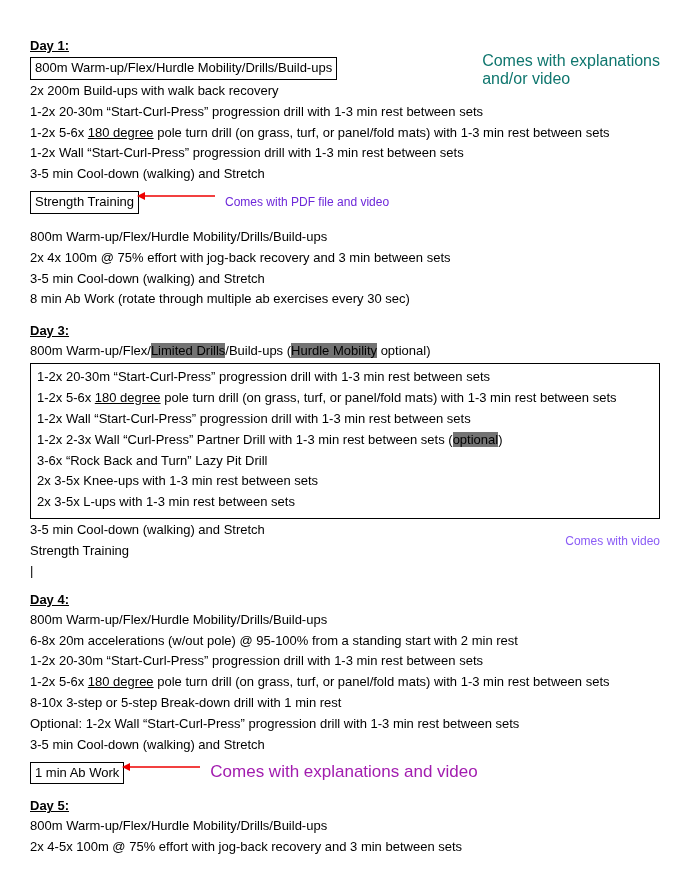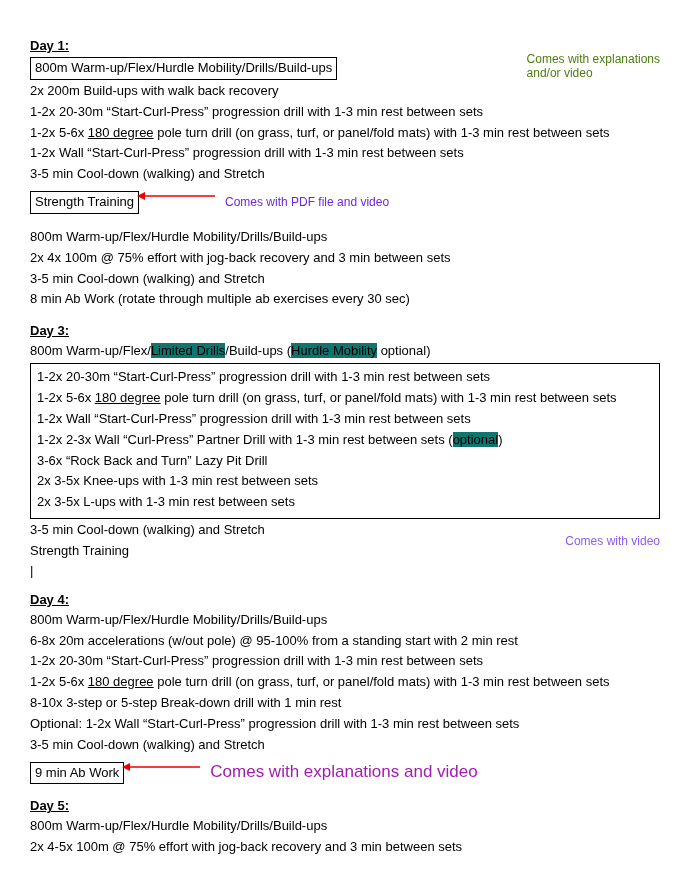--- a/index.html
+++ b/index.html
@@ -37,36 +37,36 @@
       display: inline-block;
       border: 1.5px solid #000;
       padding: 1px 4px;
     }
     .boxed-block {
       border: 1.5px solid #000;
       padding: 4px 6px;
       margin-bottom: 2px;
     }
     .highlight-yellow {
-      background-color: #0f766e;
+      background-color: #737373;
     }
     .underline {
       text-decoration: underline;
     }
   </style>
 </head>
 <body>
 
 <h1></h1>
 
 <div id="app">
     <div class="day-section">
       <div class="day-label">Day 1:</div>
       <div style="position: relative;">
-        <div style="position: absolute; right: 0px; top: -5px; color: #4d7c0f; font-size: 12px;">Comes with explanations<br>and/or video</div>
+        <div style="position: absolute; right: 0px; top: -5px; color: #0f766e; font-size: 16px;">Comes with explanations<br>and/or video</div>
         <div class="line"><span class="boxed">800m Warm-up/Flex/Hurdle Mobility/Drills/Build-ups</span></div>
         <div class="line">2x 200m Build-ups with walk back recovery</div>
         <div class="line">1-2x 20-30m “Start-Curl-Press” progression drill with 1-3 min rest between sets</div>
         <div class="line">1-2x 5-6x <span class="underline">180 degree</span> pole turn drill (on grass, turf, or panel/fold mats) with 1-3 min rest between sets</div>
         <div class="line">1-2x Wall “Start-Curl-Press” progression drill with 1-3 min rest between sets</div>
         <div class="line">3-5 min Cool-down (walking) and Stretch</div>
         <div class="line"><span class="boxed">Strength Training</span><div style="display: inline-flex; align-items: center; margin-left: 6px;">
             <svg width="80" height="20" style="display:inline-block;overflow:visible">
               <line x1="0" y1="10" x2="70" y2="10" stroke="#e00" stroke-width="1.5"></line>
               <polygon points="0,6 0,14 -8,10" fill="#e00"></polygon>
@@ -102,21 +102,21 @@
     <div class="day-section">
       <div class="day-label">Day 4:</div>
       <div style="position: relative;">
         <div class="line">800m Warm-up/Flex/Hurdle Mobility/Drills/Build-ups</div>
         <div class="line">6-8x 20m accelerations (w/out pole) @ 95-100% from a standing start with 2 min rest</div>
         <div class="line">1-2x 20-30m “Start-Curl-Press” progression drill with 1-3 min rest between sets</div>
         <div class="line">1-2x 5-6x <span class="underline">180 degree</span> pole turn drill (on grass, turf, or panel/fold mats) with 1-3 min rest between sets</div>
         <div class="line">8-10x 3-step or 5-step Break-down drill with 1 min rest</div>
         <div class="line">Optional:  1-2x Wall “Start-Curl-Press” progression drill with 1-3 min rest between sets</div>
         <div class="line">3-5 min Cool-down (walking) and Stretch</div>
-        <div class="line"><span class="boxed">9 min Ab Work</span><div style="display: inline-flex; align-items: center; margin-left: 6px;">
+        <div class="line"><span class="boxed">1 min Ab Work</span><div style="display: inline-flex; align-items: center; margin-left: 6px;">
             <svg width="80" height="20" style="display:inline-block;overflow:visible">
               <line x1="0" y1="10" x2="70" y2="10" stroke="#e00" stroke-width="1.5"></line>
               <polygon points="0,6 0,14 -8,10" fill="#e00"></polygon>
             </svg>
           </div><span style="color: #a21caf; font-size: 17px;">Comes with explanations and video</span></div>
       </div>
     </div>
     <div class="day-section">
       <div class="day-label">Day 5:</div>
       <div class="line">800m Warm-up/Flex/Hurdle Mobility/Drills/Build-ups</div>

